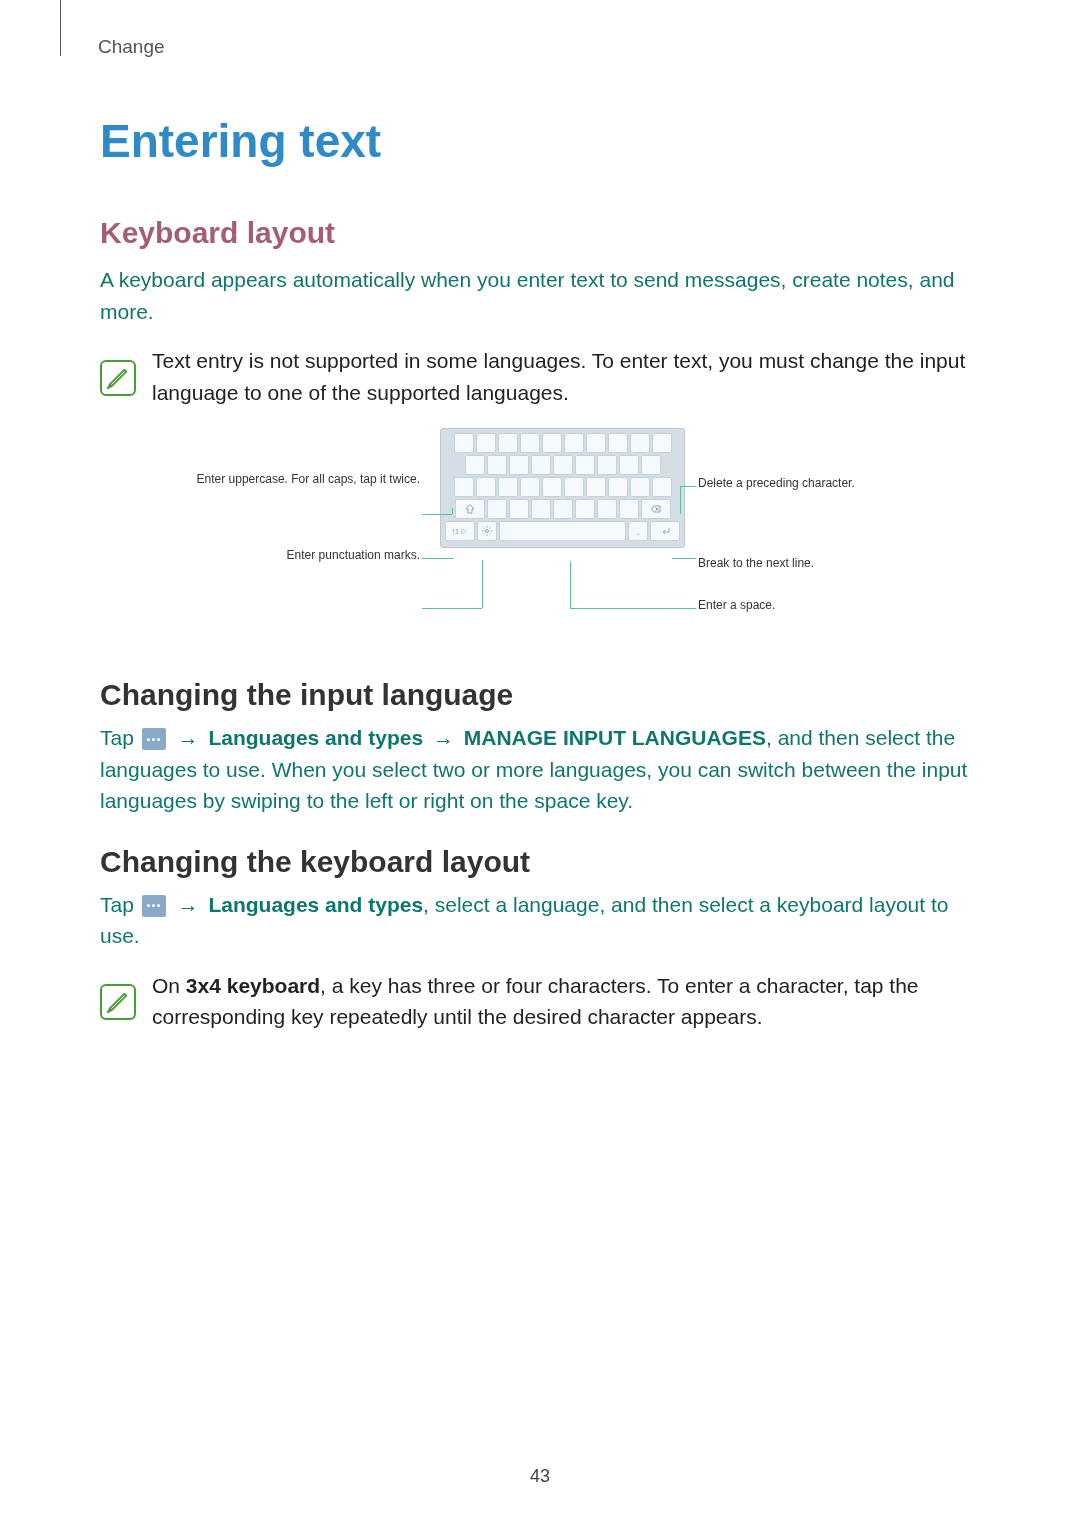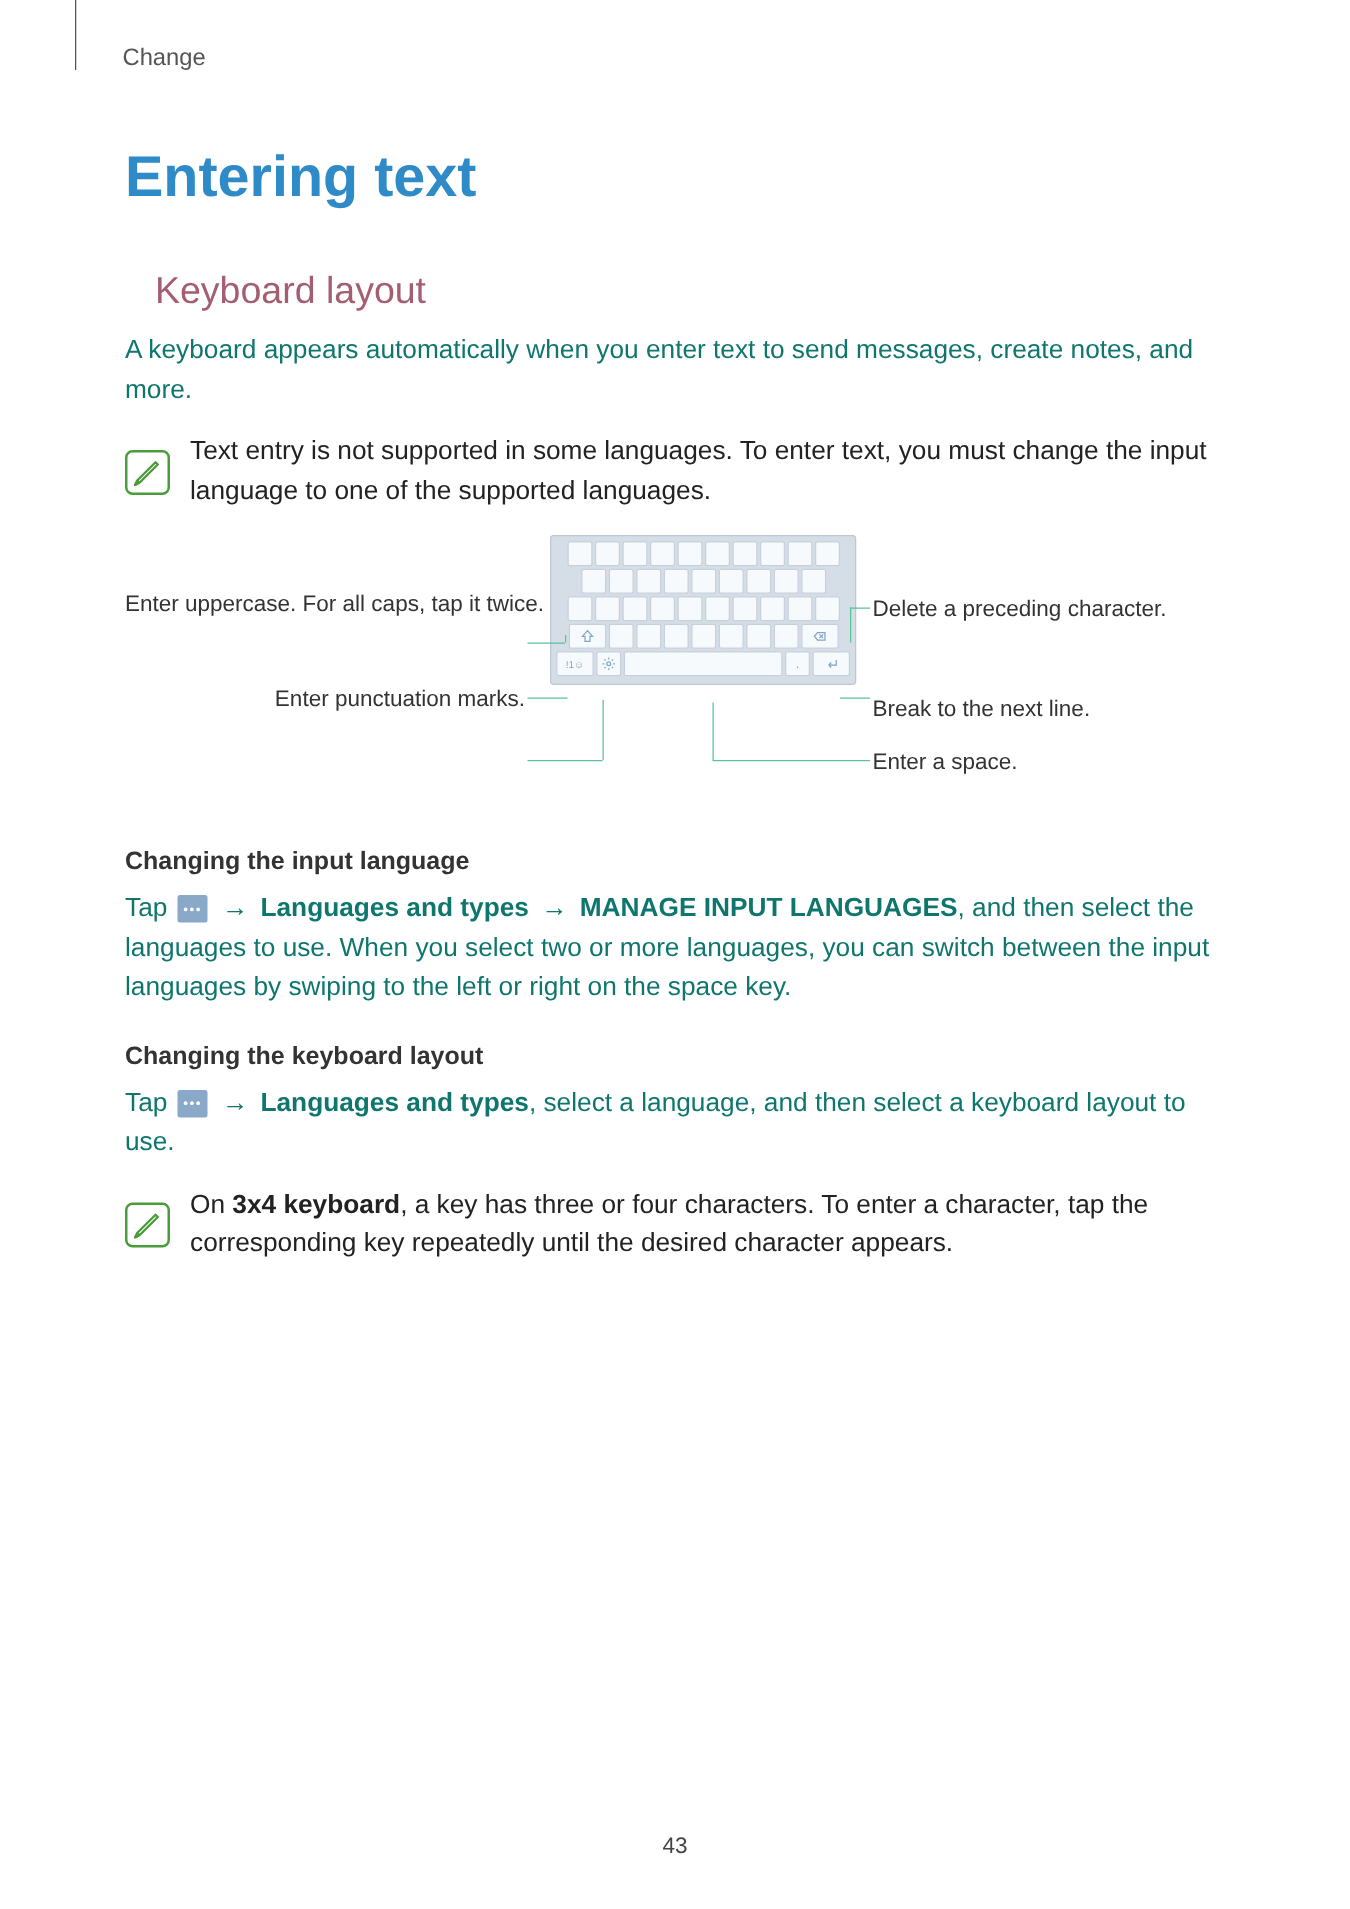--- a/index.html
+++ b/index.html
@@ -29,24 +29,23 @@
     margin-left: -2px;
   }
   .page-title {
     font-size: 46px;
     font-weight: 700;
     color: #2e8bc8;
     margin-bottom: 48px;
   }
   .subsection {
     font-size: 30px;
-    font-weight: 400;
+    font-weight: 700;
     color: #a45e72;
     margin-bottom: 14px;
-    margin-left: 24px;
   }
   .body-text {
     font-size: 21px;
     line-height: 1.5;
     color: #0f766e;
     margin-bottom: 18px;
   }
   .note-row {
     display: flex;
     gap: 16px;
@@ -64,21 +63,21 @@
     align-items: center;
     justify-content: center;
     margin-top: 2px;
   }
   .note-icon svg { width: 22px; height: 22px; }
   .note-text {
     font-size: 21px;
     line-height: 1.5;
   }
   .h3 {
-    font-size: 20px;
+    font-size: 30px;
     font-weight: 700;
     color: #333;
     margin-top: 28px;
     margin-bottom: 10px;
   }
   .inline-icon {
     display: inline-flex;
     vertical-align: middle;
     width: 24px;
     height: 22px;
@@ -136,21 +135,21 @@
     height: 20px;
     width: 20px;
     flex: 0 0 auto;
     display:flex; align-items:center; justify-content:center;
   }
   .key.wide { width: 30px; }
   .key.space { flex: 1; width: auto; }
   .key svg { width: 12px; height: 12px; stroke: #7fa6c4; fill: none; stroke-width: 2; }
   .callout {
     position: absolute;
-    font-size: 18px;
+    font-size: 12px;
     color: #333;
     line-height: 1.3;
     white-space: nowrap;
   }
   .callout.left { text-align: right; }
   .leader { position:absolute; background:#5bc29a; height:1px; }
   .leader-v { position:absolute; background:#5bc29a; width:1px; }
 </style>
 </head>
 <body>

